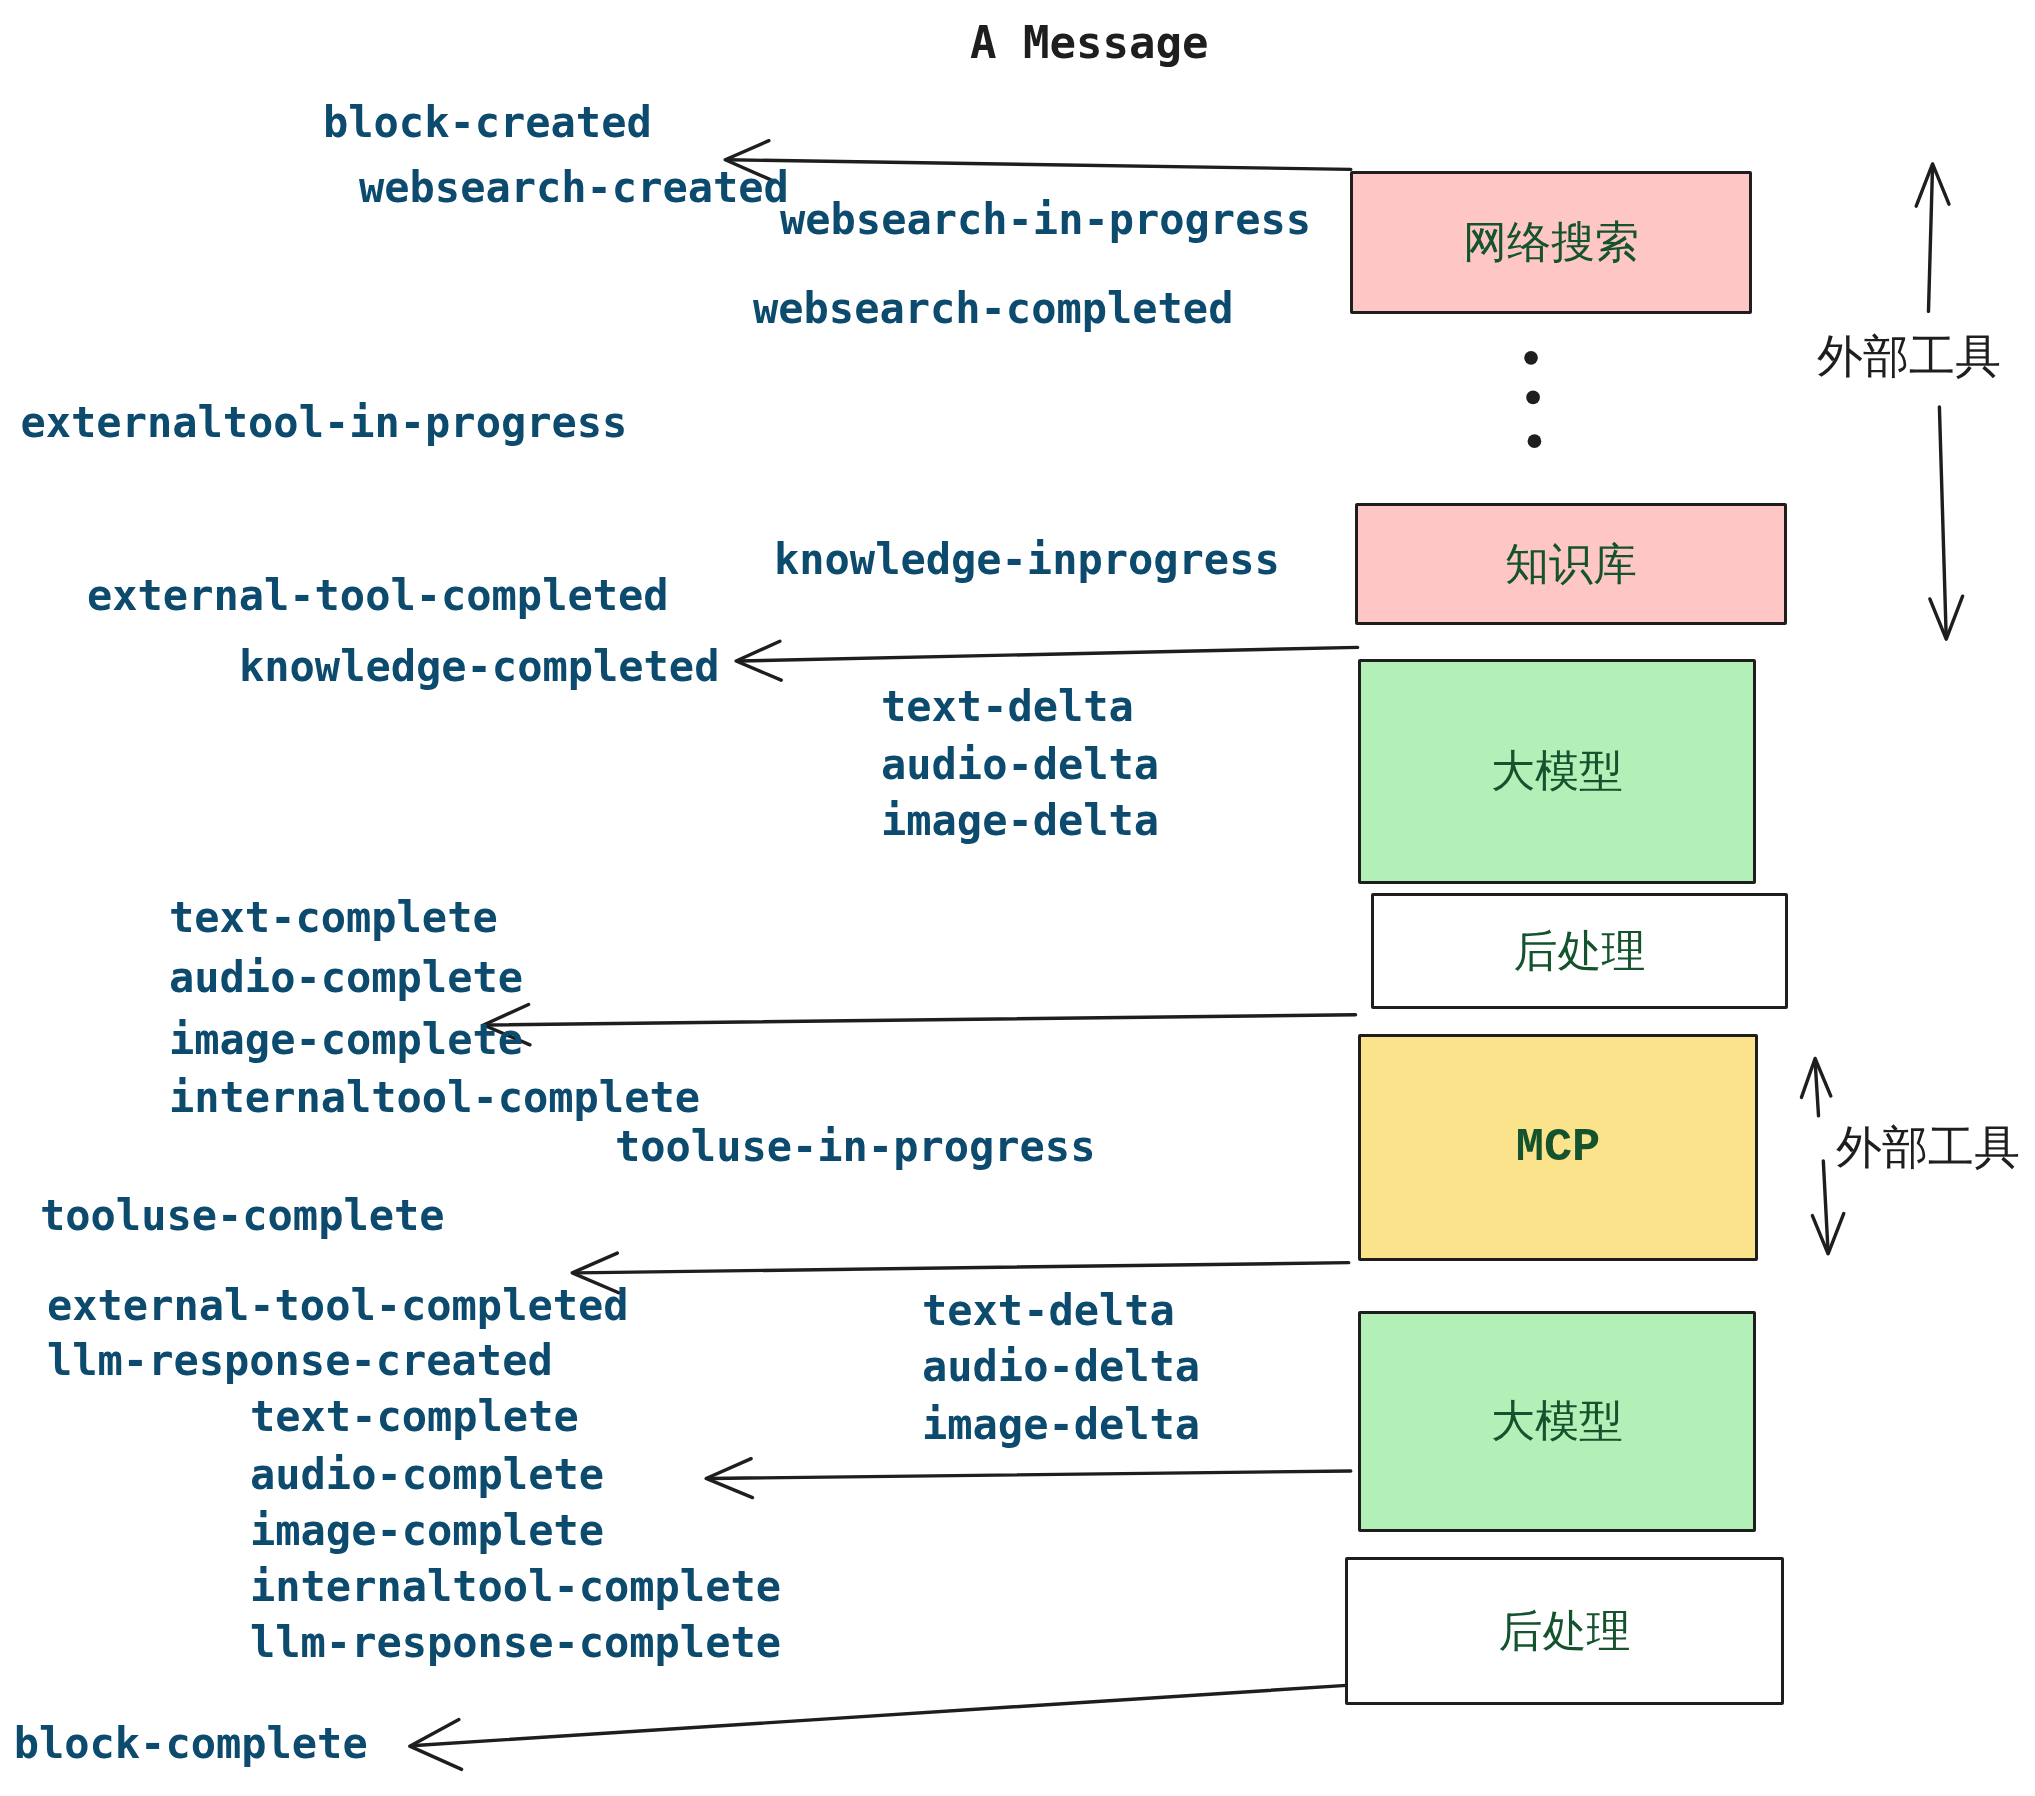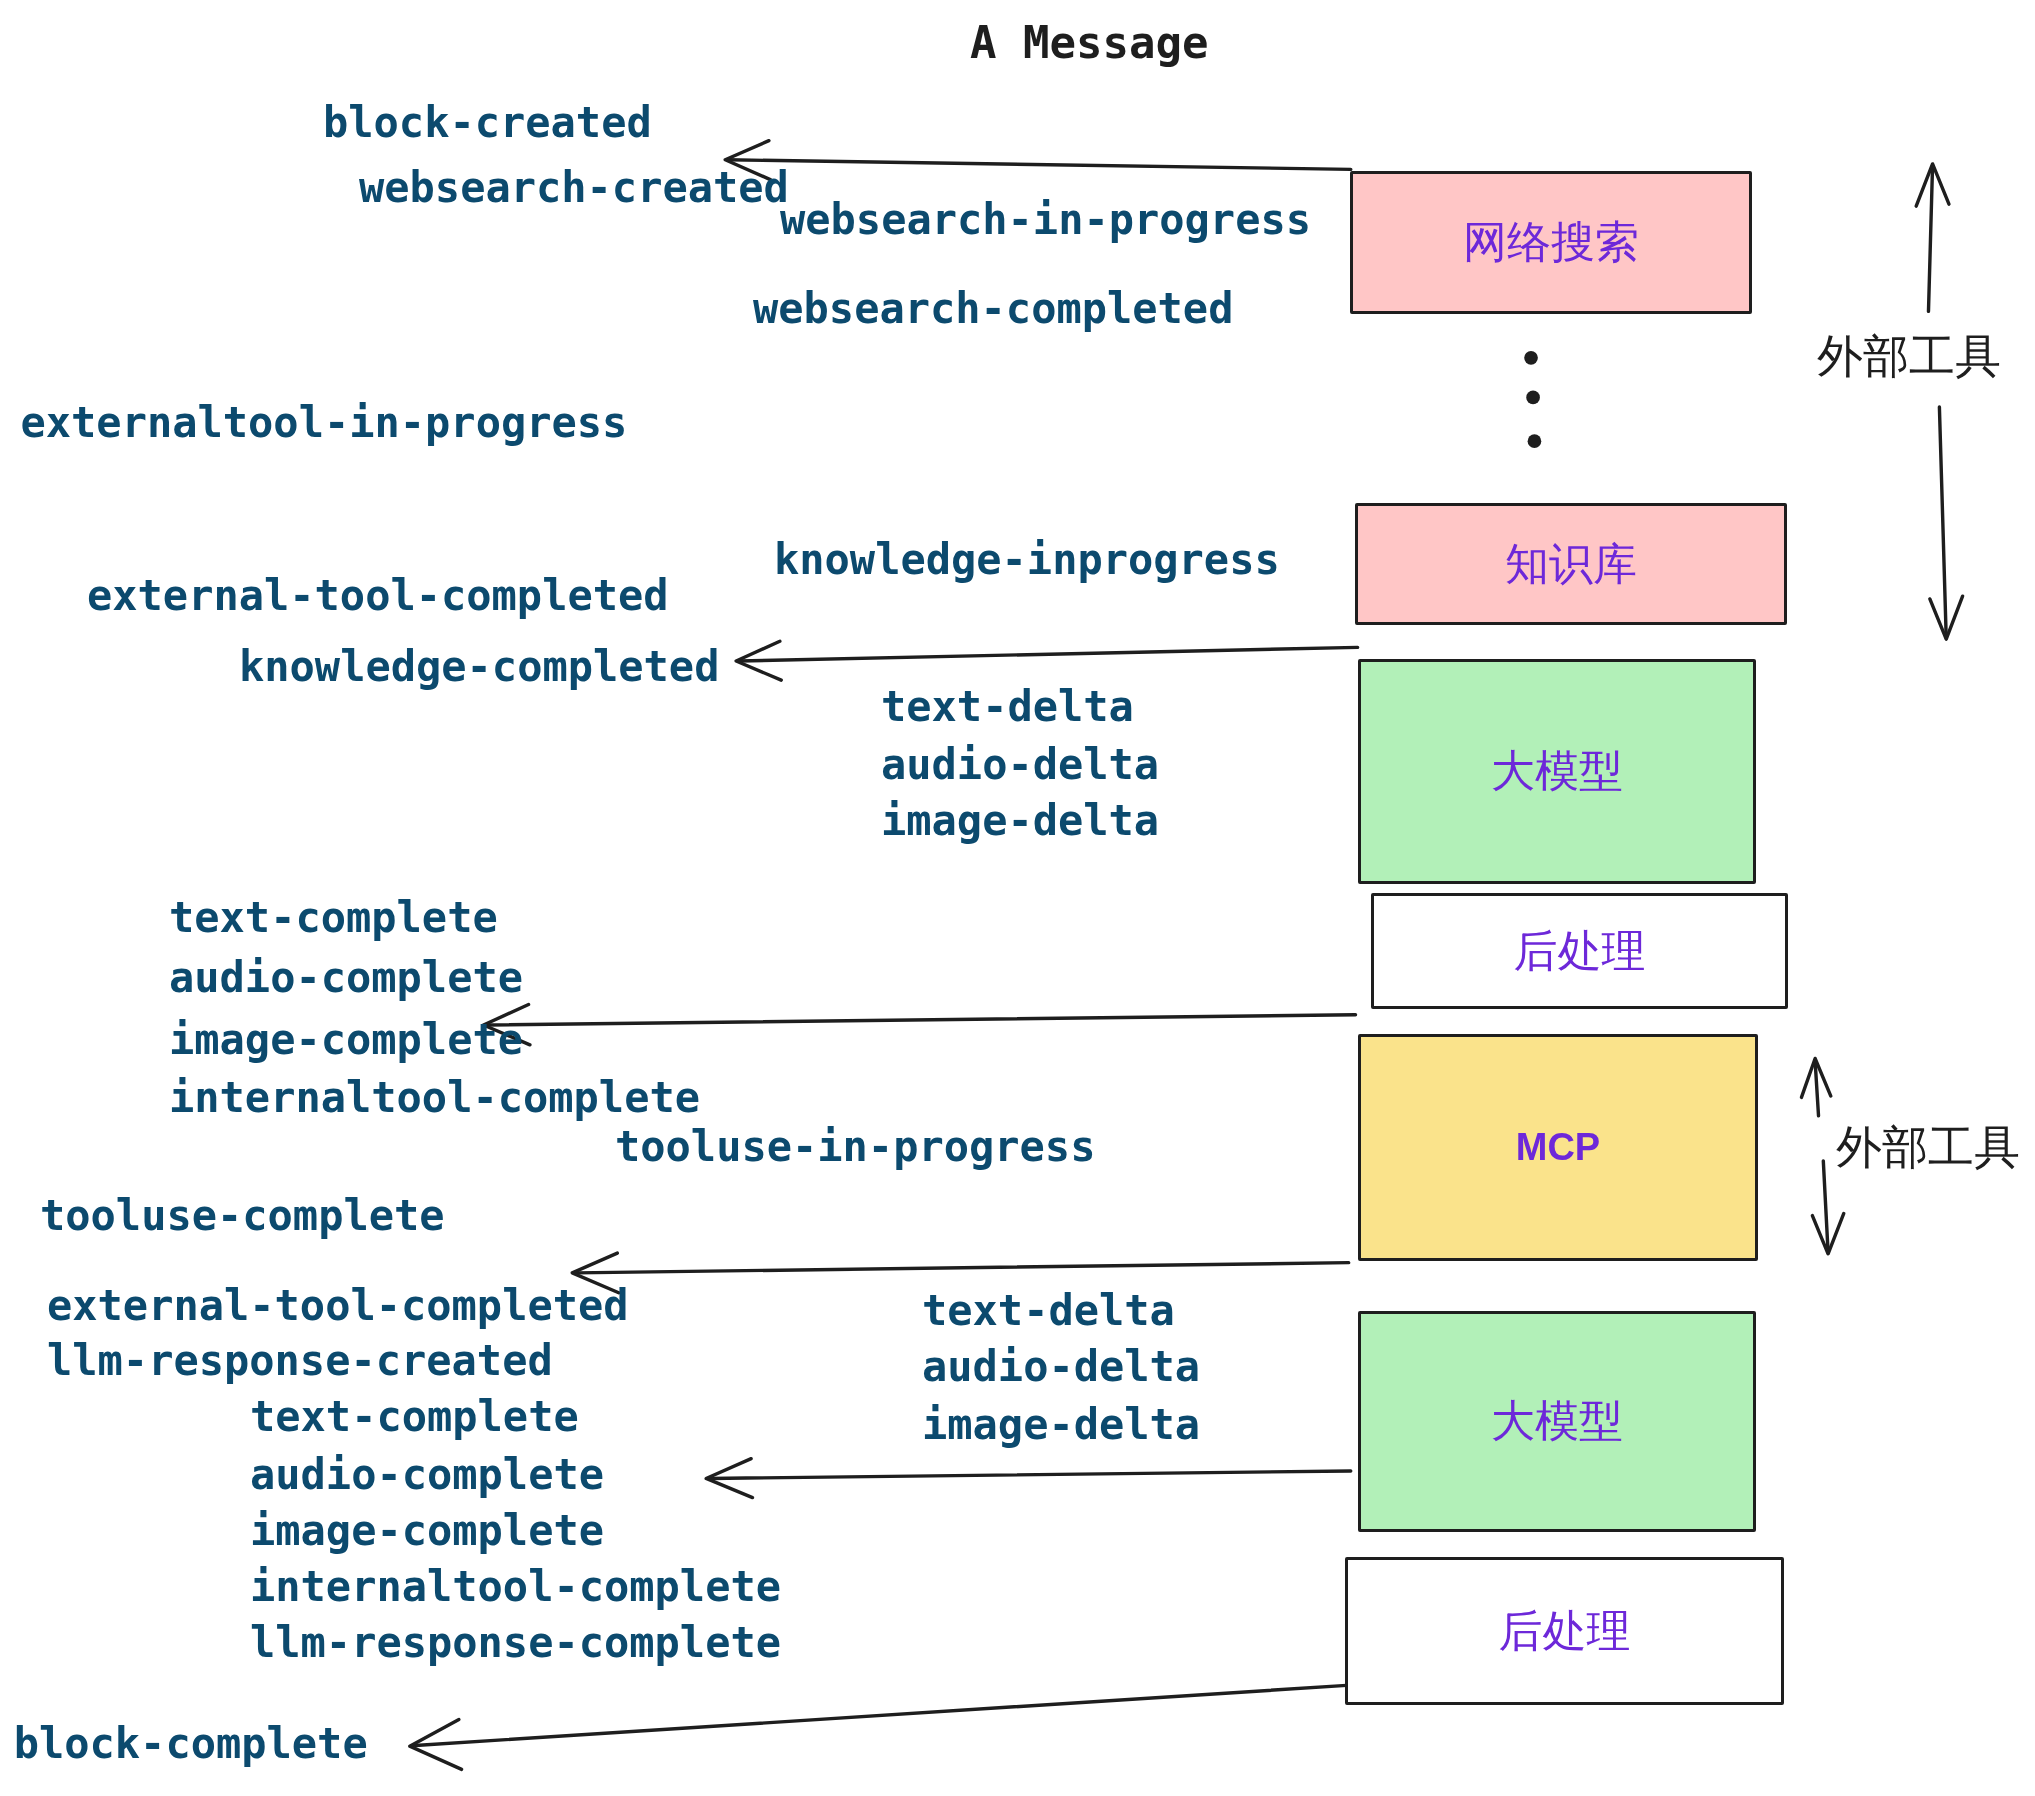--- a/index.html
+++ b/index.html
@@ -28,29 +28,29 @@
     color:#1e1e1e;
     white-space:nowrap;
   }
   .box{
     position:absolute;
     border:3.4px solid #1e1e1e;
     border-radius:2px;
     display:flex;align-items:center;justify-content:center;
     font-family:"DejaVu Sans","Liberation Sans",sans-serif;
     font-size:44px;
-    color:#6d28d9;
+    color:#14532d;
     box-sizing:border-box;
     white-space:nowrap;
   }
   .box.pink{background:#FFC6C6;}
   .box.green{background:#B2F0B8;margin-top:24px;}
   .box.yellow{background:#FAE38B;}
   .box.white{background:#ffffff;}
-  .box.mono-label{font-family:Liberation Sans, sans-serif;font-weight:700;font-size:38px;}
+  .box.mono-label{font-family:Liberation Mono, monospace;font-weight:700;font-size:47px;}
   #b-websearch{left:1350px;top:171px;width:402px;height:143px;}
   #b-knowledge{left:1355px;top:503px;width:432px;height:122px;}
   #b-llm1{left:1358px;top:635px;width:398px;height:225px;}
   #b-post1{left:1371px;top:893px;width:417px;height:116px;}
   #b-mcp{left:1358px;top:1034px;width:400px;height:227px;}
   #b-llm2{left:1358px;top:1287px;width:398px;height:221px;}
   #b-post2{left:1345px;top:1557px;width:439px;height:148px;}
   .side-label{
     position:absolute;
     font-family:"DejaVu Sans","Liberation Sans",sans-serif;

